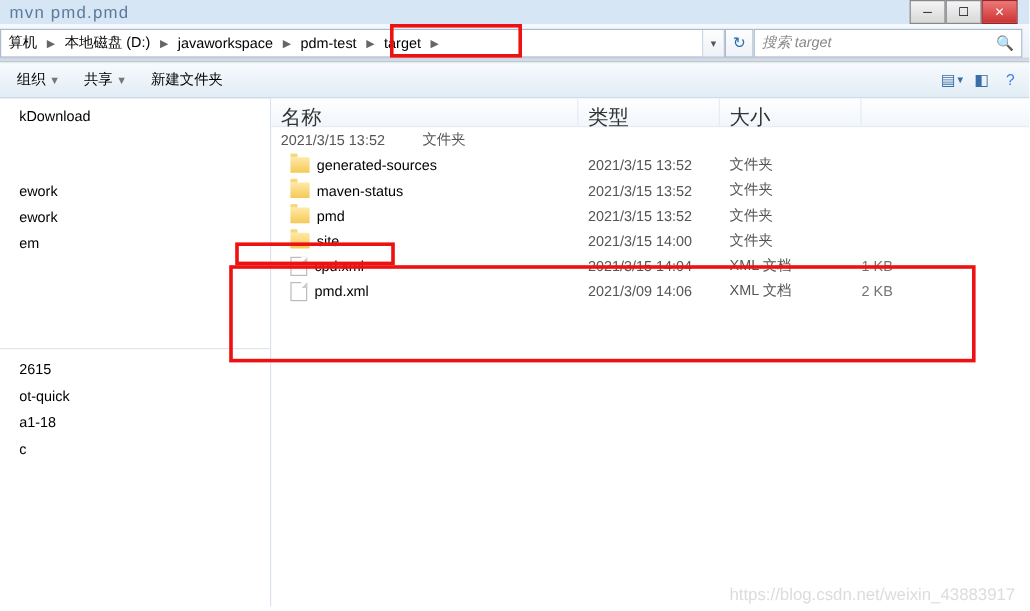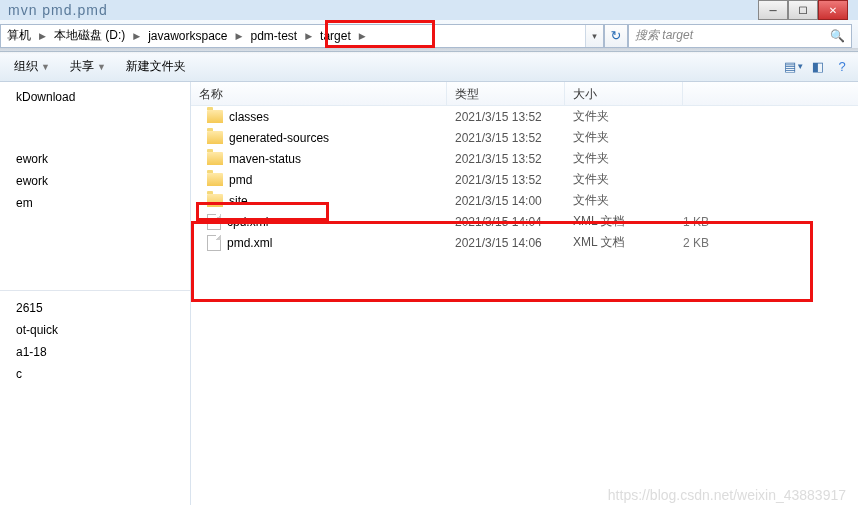--- a/index.html
+++ b/index.html
@@ -25,27 +25,27 @@
 .rb2 { top: 202px; left: 196px; width: 133px; height: 19px; }
 .rb3 { top: 221px; left: 191px; width: 622px; height: 81px; }
 
 .toolbar { display: flex; align-items: center; height: 30px; background: linear-gradient(#f8fbfe,#e2ecf5); border-bottom: 1px solid #c3d1e0; font-size: 12px; padding: 0 6px; gap: 4px; }
 .tool-item { padding: 3px 8px; display: flex; align-items: center; gap: 3px; cursor: pointer; }
 .tool-sep { font-size: 9px; color: #777; }
 .tool-right { margin-left: auto; display: flex; align-items: center; gap: 4px; }
 .tool-icon { width: 20px; height: 20px; display: flex; align-items: center; justify-content: center; color: #3a6ea8; font-size: 13px; }
 
 .body-split { display: flex; height: calc(100% - 86px); }
-.nav-pane { width: 191px; border-right: 1px solid #d9e3ee; overflow: hidden; font-size: 12px; padding-top: 4px; }
+.nav-pane { width: 226px; border-right: 1px solid #d9e3ee; overflow: hidden; font-size: 12px; padding-top: 4px; }
 .nav-item { padding: 2px 4px 2px 16px; white-space: nowrap; overflow: hidden; text-overflow: ellipsis; line-height: 18px; }
 .nav-gap { height: 10px; }
 .nav-divider { border-top: 1px solid #e0e6ee; margin: 6px 0; }
 
 .file-pane { flex: 1; position: relative; }
-.file-header { display: flex; height: 24px; font-size: 12px; color: #333; border-bottom: 1px solid #e4ecf4; background: linear-gradient(#fdfeff,#f2f6fb); }
+.file-header { display: flex; height: 24px; font-size: 17px; color: #333; border-bottom: 1px solid #e4ecf4; background: linear-gradient(#fdfeff,#f2f6fb); }
 .fh-col { padding: 4px 8px; border-right: 1px solid #e4ecf4; }
 .fh-name { width: 256px; }
 .fh-date { width: 118px; }
 .fh-type { width: 118px; }
 .fh-size { width: 118px; }
 
 .file-list { font-size: 12px; }
 .file-row { display: flex; height: 21px; align-items: center; }
 .fc-name { width: 256px; padding-left: 16px; display: flex; align-items: center; gap: 6px; }
 .fc-date { width: 118px; color: #555; padding-left: 8px; }
@@ -138,24 +138,20 @@
   </div>
 
   <div class="file-pane">
     <div class="file-header">
       <div class="fh-col fh-name">名称</div>
       <div class="fh-col fh-type">类型</div>
       <div class="fh-col fh-size">大小</div>
     </div>
     <div class="file-list" id="file-list">
         <div class="file-row">
-          <div class="fc-name">
-            <span class="folder-icon"></span>
-            <span>classes</span>
-          </div>
           <div class="fc-date">2021/3/15 13:52</div>
           <div class="fc-type">文件夹</div>
           <div class="fc-size"></div>
         </div>
         <div class="file-row">
           <div class="fc-name">
             <span class="folder-icon"></span>
             <span>generated-sources</span>
           </div>
           <div class="fc-date">2021/3/15 13:52</div>
@@ -196,21 +192,21 @@
           </div>
           <div class="fc-date">2021/3/15 14:04</div>
           <div class="fc-type">XML 文档</div>
           <div class="fc-size">1 KB</div>
         </div>
         <div class="file-row">
           <div class="fc-name">
             <span class="file-icon"></span>
             <span>pmd.xml</span>
           </div>
-          <div class="fc-date">2021/3/15 14:06</div>
+          <div class="fc-date">2021/3/09 14:06</div>
           <div class="fc-type">XML 文档</div>
           <div class="fc-size">2 KB</div>
         </div>
       </div>
   </div>
 </div>
 
 <div class="red-box-target rb1"></div>
 <div class="red-box-target rb2"></div>
 <div class="red-box-target rb3"></div>

